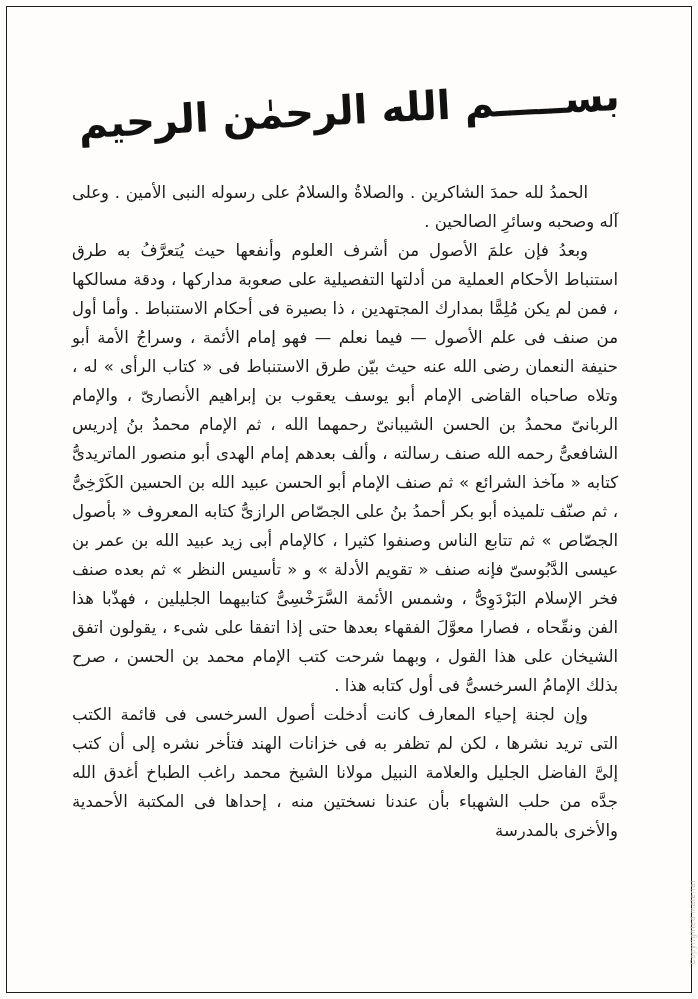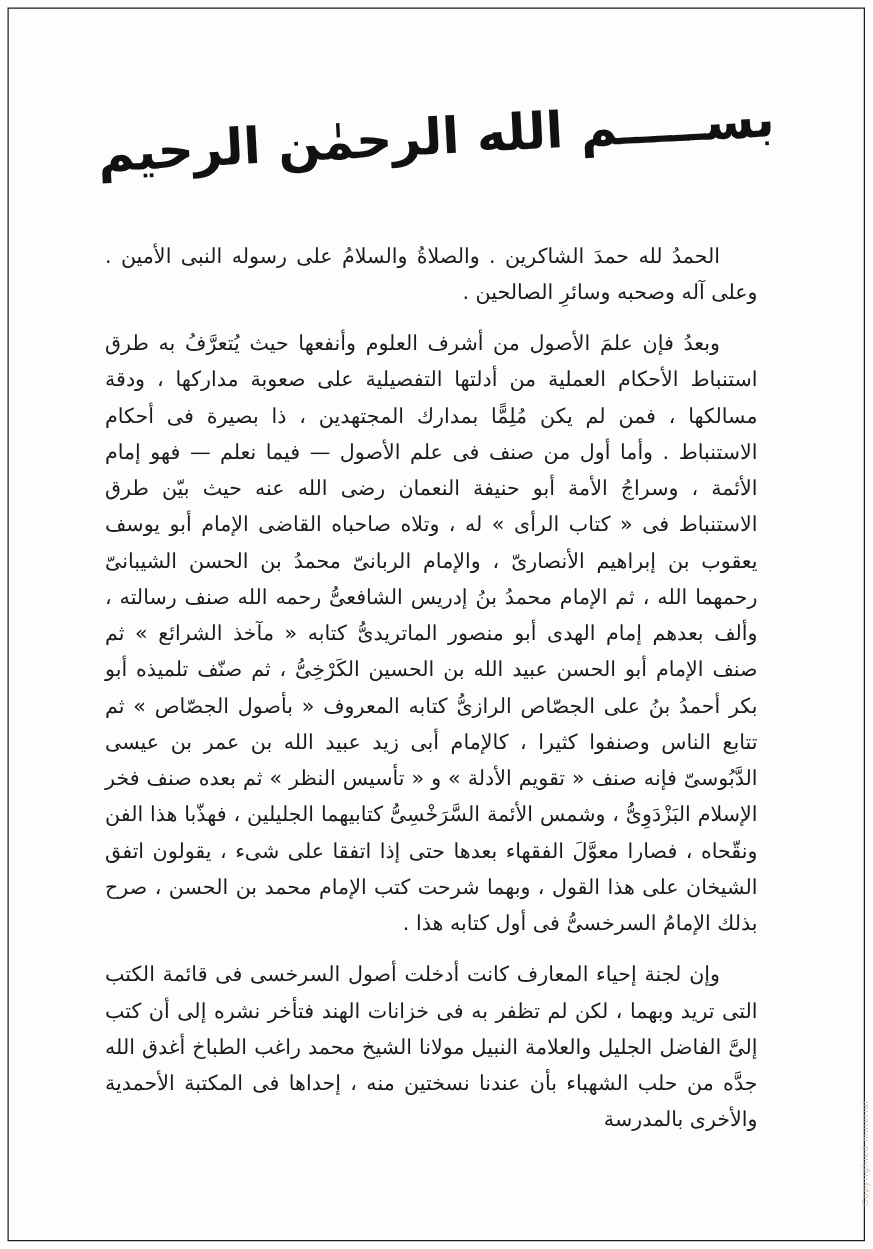--- a/index.html
+++ b/index.html
@@ -43,21 +43,21 @@
     top: 178px;
     right: 80px;
     left: 72px;
     direction: rtl;
     text-align: justify;
     font-size: 16.5px;
     line-height: 29px;
     color: #1b1b1b;
   }
   .text-block p {
-    margin: 12px;
+    margin: 0;
     padding: 0;
     text-indent: 30px;
   }
   .watermark {
     position: absolute;
     right: 2px;
     bottom: 34px;
     writing-mode: vertical-rl;
     transform: rotate(180deg);
     font-size: 7px;
@@ -70,17 +70,17 @@
 <body>
 
 <div class="page">
   <div class="frame"></div>
 
   <div class="basmala">بســـــم الله الرحمٰن الرحيم</div>
 
   <div class="text-block">
     <p>الحمدُ لله حمدَ الشاكرين . والصلاةُ والسلامُ على رسوله النبى الأمين . وعلى آله وصحبه وسائرِ الصالحين .</p>
     <p>وبعدُ فإن علمَ الأصول من أشرف العلوم وأنفعها حيث يُتعرَّفُ به طرق استنباط الأحكام العملية من أدلتها التفصيلية على صعوبة مداركها ، ودقة مسالكها ، فمن لم يكن مُلِمًّا بمدارك المجتهدين ، ذا بصيرة فى أحكام الاستنباط . وأما أول من صنف فى علم الأصول — فيما نعلم — فهو إمام الأئمة ، وسراجُ الأمة أبو حنيفة النعمان رضى الله عنه حيث بيّن طرق الاستنباط فى « كتاب الرأى » له ، وتلاه صاحباه القاضى الإمام أبو يوسف يعقوب بن إبراهيم الأنصارىّ ، والإمام الربانىّ محمدُ بن الحسن الشيبانىّ رحمهما الله ، ثم الإمام محمدُ بنُ إدريس الشافعىُّ رحمه الله صنف رسالته ، وألف بعدهم إمام الهدى أبو منصور الماتريدىُّ كتابه « مآخذ الشرائع » ثم صنف الإمام أبو الحسن عبيد الله بن الحسين الكَرْخِىُّ ، ثم صنّف تلميذه أبو بكر أحمدُ بنُ على الجصّاص الرازىُّ كتابه المعروف « بأصول الجصّاص » ثم تتابع الناس وصنفوا كثيرا ، كالإمام أبى زيد عبيد الله بن عمر بن عيسى الدَّبُوسىّ فإنه صنف « تقويم الأدلة » و « تأسيس النظر » ثم بعده صنف فخر الإسلام البَزْدَوِىُّ ، وشمس الأئمة السَّرَخْسِىُّ كتابيهما الجليلين ، فهذّبا هذا الفن ونقّحاه ، فصارا معوَّلَ الفقهاء بعدها حتى إذا اتفقا على شىء ، يقولون اتفق الشيخان على هذا القول ، وبهما شرحت كتب الإمام محمد بن الحسن ، صرح بذلك الإمامُ السرخسىُّ فى أول كتابه هذا .</p>
-    <p>وإن لجنة إحياء المعارف كانت أدخلت أصول السرخسى فى قائمة الكتب التى تريد وبهما ، لكن لم تظفر به فى خزانات الهند فتأخر نشره إلى أن كتب إلىَّ الفاضل الجليل والعلامة النبيل مولانا الشيخ محمد راغب الطباخ أغدق الله جدَّه من حلب الشهباء بأن عندنا نسختين منه ، إحداها فى المكتبة الأحمدية والأخرى بالمدرسة</p>
+    <p>وإن لجنة إحياء المعارف كانت أدخلت أصول السرخسى فى قائمة الكتب التى تريد نشرها ، لكن لم تظفر به فى خزانات الهند فتأخر نشره إلى أن كتب إلىَّ الفاضل الجليل والعلامة النبيل مولانا الشيخ محمد راغب الطباخ أغدق الله جدَّه من حلب الشهباء بأن عندنا نسختين منه ، إحداها فى المكتبة الأحمدية والأخرى بالمدرسة</p>
   </div>
 
   <div class="watermark">Copyrighted material</div>
 </div>
 
 </body></html>

